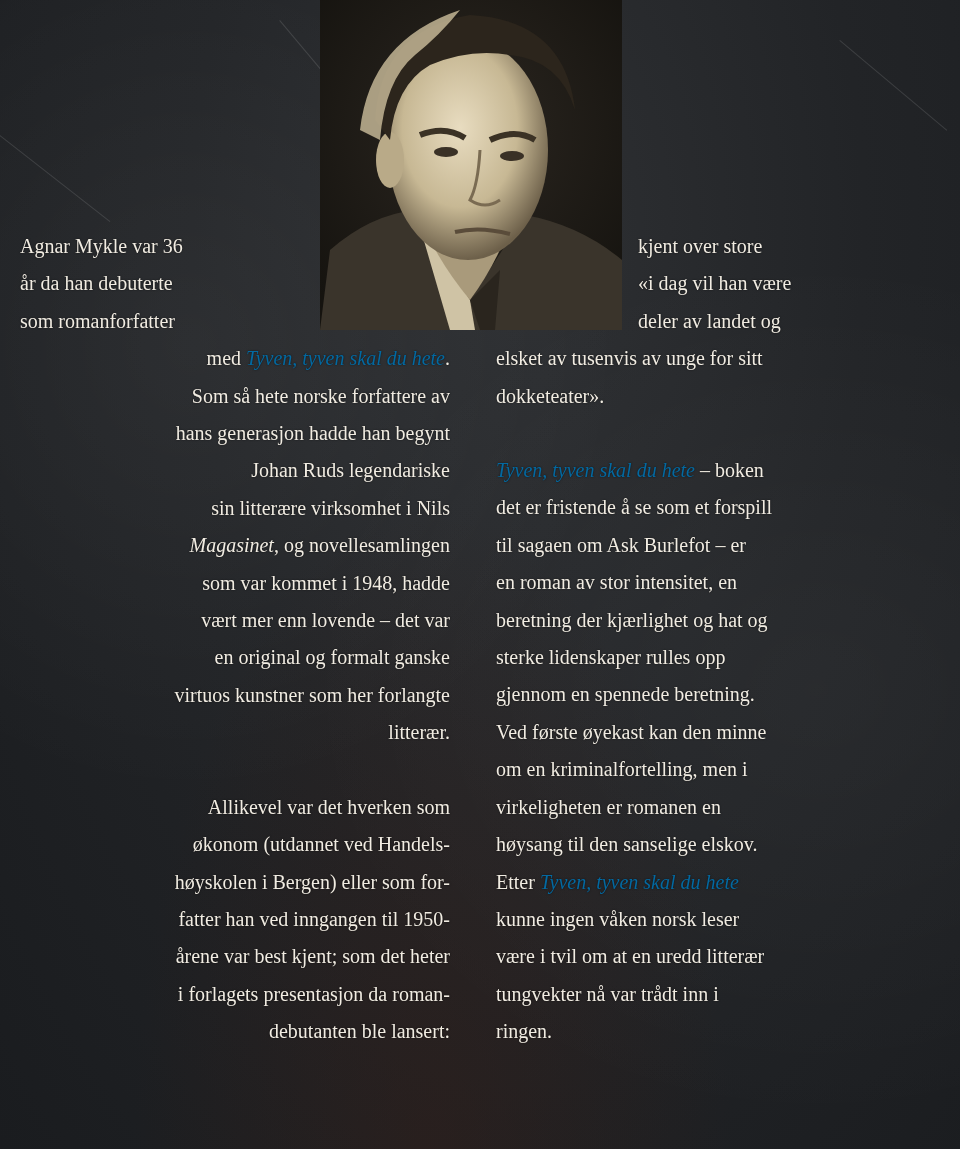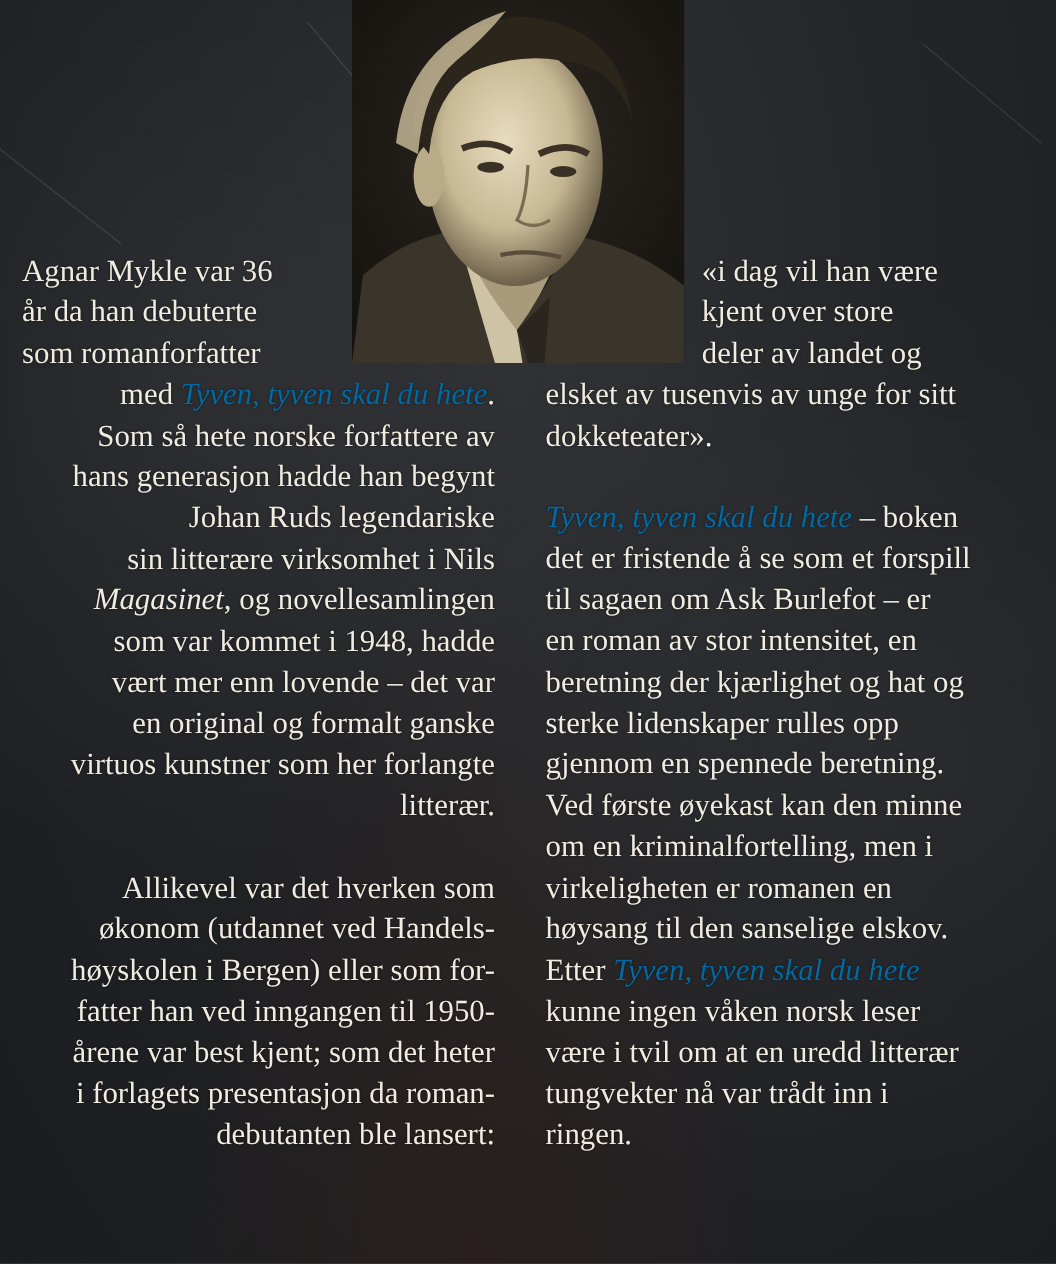--- a/index.html
+++ b/index.html
@@ -17,21 +17,21 @@
       radial-gradient(ellipse at 45% 100%, rgba(60,30,20,0.35), transparent 40%);
     pointer-events: none;
   }
   .scratch { position: absolute; background: rgba(255,255,255,0.12); height: 1px; transform-origin: 0 0; }
   .photo {
     position: absolute; left: 320px; top: 0; width: 302px; height: 330px;
     background: #1e1b17; overflow: hidden;
   }
   .photo svg { width: 100%; height: 100%; display: block; }
   .col {
-    position: absolute; font-size: 28px; line-height: 37.4px;
+    position: absolute; font-size: 20px; line-height: 37.4px;
     text-shadow: 0 0 2px rgba(0,0,0,0.6);
   }
   .line { white-space: nowrap; display: block; }
   .right { text-align: right; }
   .em { font-style: italic; color: #0369a1; }
   .it { font-style: italic; }
   #left-col { left: 20px; width: 430px; top: 228px; }
   #right-col { left: 496px; width: 440px; top: 228px; }
 </style>
 </head>
@@ -107,22 +107,22 @@
     <span class="line">høyskolen i Bergen) eller som for-</span>
     <span class="line">fatter han ved inngangen til 1950-</span>
     <span class="line">årene var best kjent; som det heter</span>
     <span class="line">i forlagets presentasjon da roman-</span>
     <span class="line">debutanten ble lansert:</span>
   </div>
 </div>
 
 <div class="col" id="right-col">
   <div>
+    <span class="line" style="padding-left:142px">kjent over store</span>
     <span class="line" style="padding-left:142px">«i dag vil han være</span>
-    <span class="line" style="padding-left:142px">kjent over store</span>
     <span class="line" style="padding-left:142px">deler av landet og</span>
     <span class="line">elsket av tusenvis av unge for sitt</span>
     <span class="line">dokketeater».</span>
   </div>
   <div style="height:37px"></div>
   <div>
     <span class="line"><span class="em">Tyven, tyven skal du hete</span><span> – boken</span></span>
     <span class="line">det er fristende å se som et forspill</span>
     <span class="line">til sagaen om Ask Burlefot – er</span>
     <span class="line">en roman av stor intensitet, en</span>

